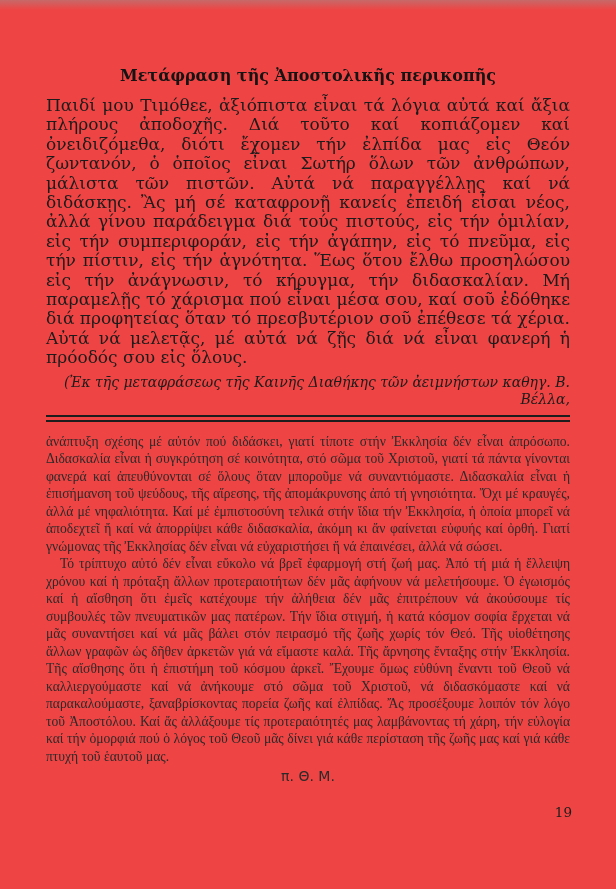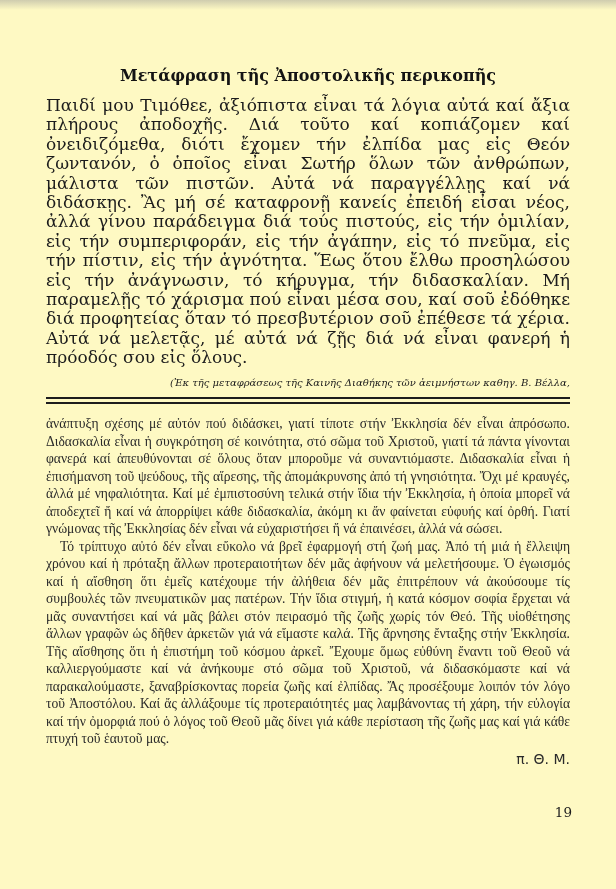--- a/index.html
+++ b/index.html
@@ -7,21 +7,21 @@
     padding: 0;
     background: #ffffff;
   }
   * { box-sizing: border-box; }
 
   .page {
     position: relative;
     width: 616px;
     height: 889px;
     margin: 0 auto;
-    background: #fef9c3;
+    background: #ef4444;
     overflow: hidden;
     color: #1c1c1c;
   }
 
   
   .top-shade {
     position: absolute;
     top: 0; left: 0; right: 0;
     height: 10px;
     background: linear-gradient(to bottom, rgba(150,150,150,0.45), rgba(255,255,255,0));
@@ -48,21 +48,21 @@
     font-size: 17px;
     line-height: 19.4px;
     text-align: justify;
     color: #1c1c1c;
   }
 
   .citation {
     margin-top: 6px;
     font-family: "DejaVu Serif", "Liberation Serif", serif;
     font-style: italic;
-    font-size: 10px;
+    font-size: 14px;
     line-height: 17.5px;
     text-align: right;
     color: #1c1c1c;
   }
 
   .double-rule {
     margin-top: 6px;
     height: 7px;
     border-top: 2.5px solid #1d1d1d;
     border-bottom: 2.5px solid #1d1d1d;
@@ -78,21 +78,21 @@
   }
   .commentary p {
     margin: 0;
   }
   .commentary p.indented {
     text-indent: 14px;
   }
 
   .signature {
     margin-top: 3px;
-    text-align: right;
+    text-align: center;
     font-family: "DejaVu Sans", "Liberation Sans", sans-serif;
     font-size: 14px;
     color: #2a2a2a;
   }
 
   .page-number {
     position: absolute;
     top: 804px;
     right: 44px;
     font-family: "DejaVu Serif", "Liberation Serif", serif;

